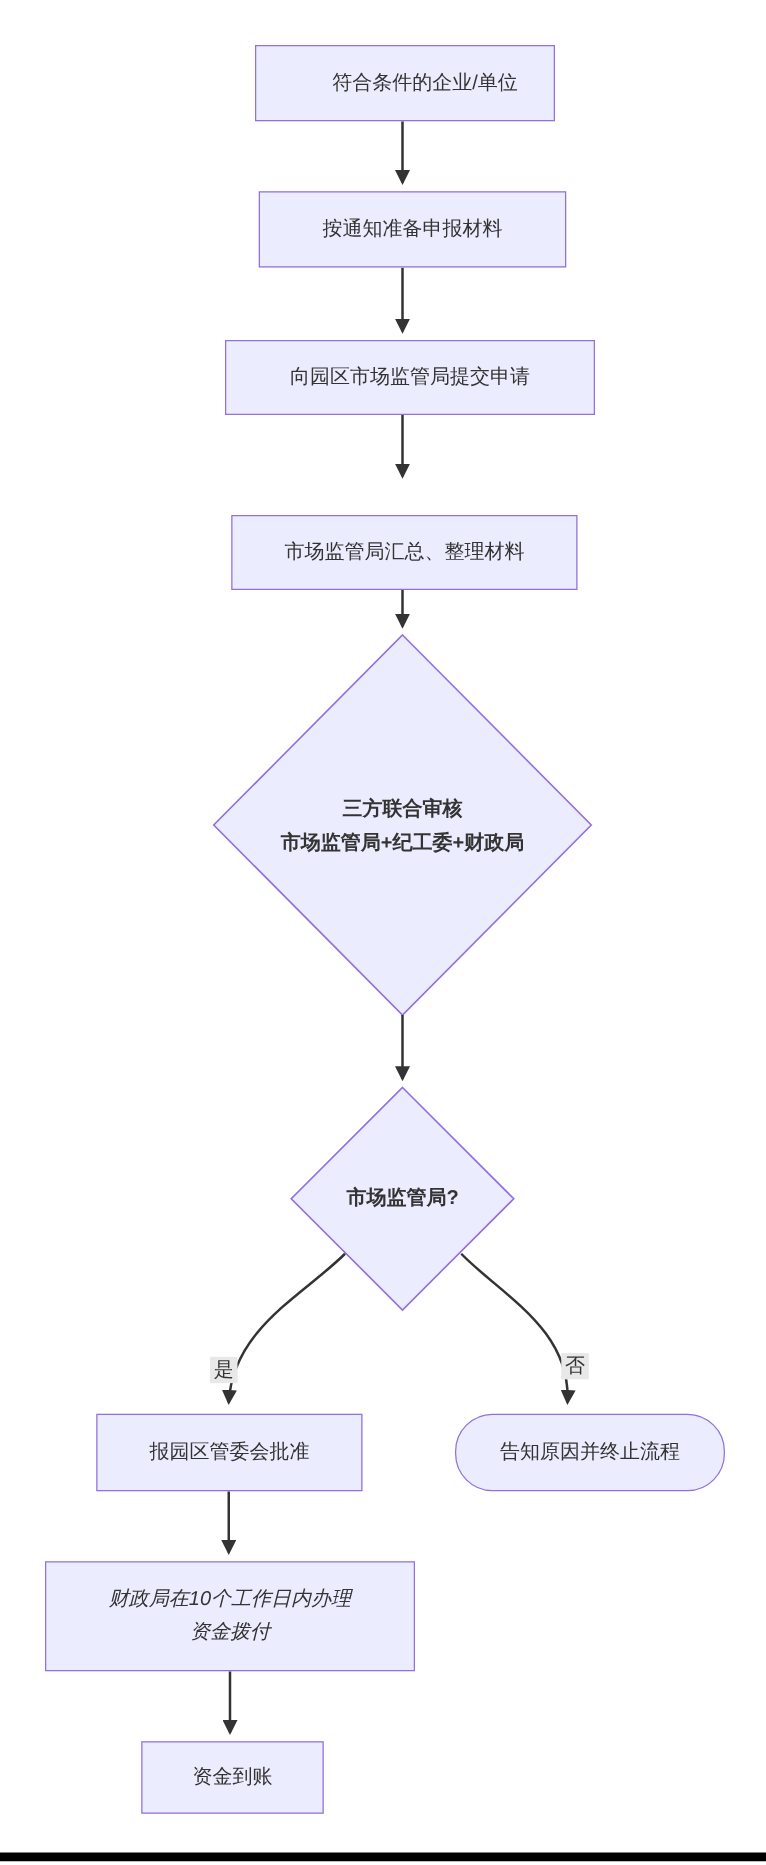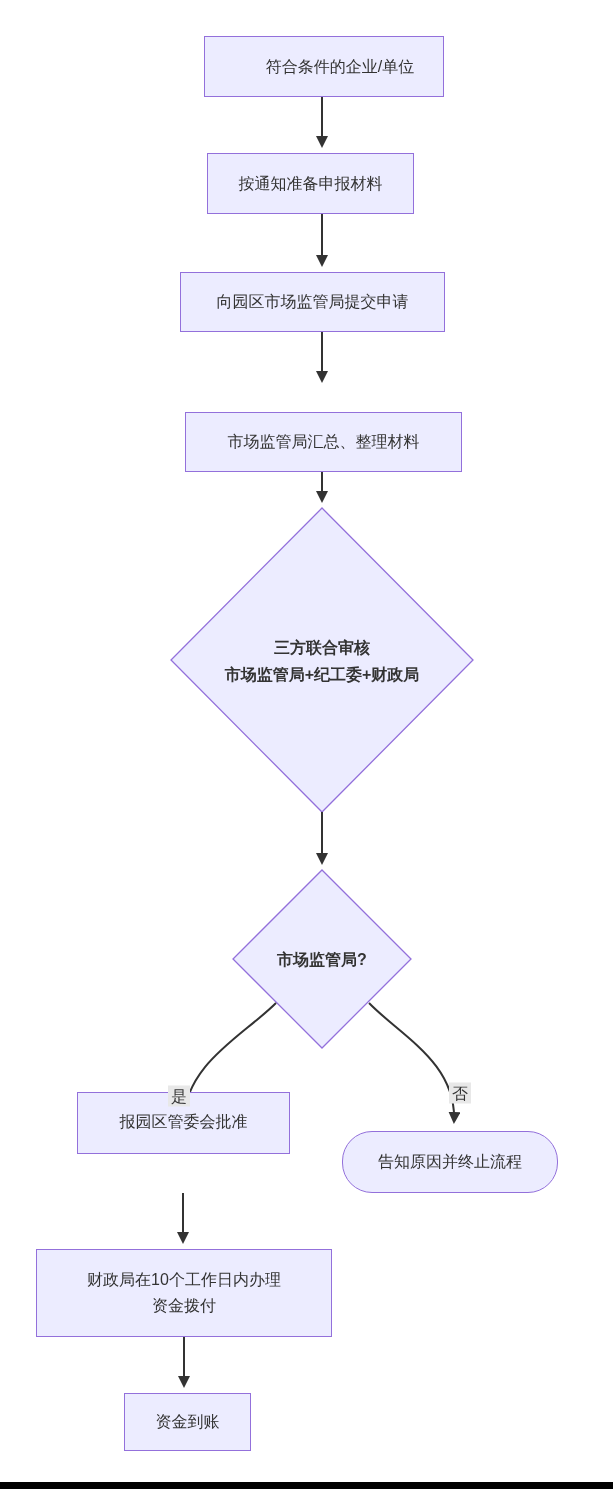--- a/index.html
+++ b/index.html
@@ -75,34 +75,34 @@
     <path d="M322,448 V501" fill="none" stroke="#333333" stroke-width="2" marker-end="url(#arrow)"></path>
     <path d="M322,812 V863" fill="none" stroke="#333333" stroke-width="2" marker-end="url(#arrow)"></path>
     <path d="M276,1003 C243,1036 186,1063 183,1122" fill="none" stroke="#333333" stroke-width="2" marker-end="url(#arrow)"></path>
     <path d="M369,1003 C401,1036 457,1063 454,1122" fill="none" stroke="#333333" stroke-width="2" marker-end="url(#arrow)"></path>
     <path d="M183,1193 V1242" fill="none" stroke="#333333" stroke-width="2" marker-end="url(#arrow)"></path>
     <path d="M184,1337 V1386" fill="none" stroke="#333333" stroke-width="2" marker-end="url(#arrow)"></path>
   </svg>
 
   <div class="node" style="left:204px; top:36px;  width:240px; height:61px;padding-left:32px;">符合条件的企业/单位</div>
 
-  <div class="node" style="left:207px; top:153px; width:207px; height:61px;">按通知准备申报材料</div>
+  <div class="node" style="left:207px; top:153px; width:246px; height:61px;">按通知准备申报材料</div>
 
-  <div class="node" style="left:180px; top:272px; width:265px; height:60px;text-align:right;">向园区市场监管局提交申请</div>
+  <div class="node" style="left:180px; top:272px; width:296px; height:60px;text-align:right;">向园区市场监管局提交申请</div>
 
   <div class="node" style="left:185px; top:388px; width:277px; height:60px;margin-top:24px;">市场监管局汇总、整理材料</div>
 
-  <div class="node" style="left:77px;  top:1092px; width:213px; height:62px;font-family:Liberation Mono, monospace;">报园区管委会批准</div>
+  <div class="node" style="left:77px;  top:1131px; width:213px; height:62px;">报园区管委会批准</div>
 
-  <div class="node" style="left:342px; top:1131px; width:216px; height:62px;border-radius:30px;">告知原因并终止流程</div>
+  <div class="node" style="left:364px; top:1131px; width:216px; height:62px;border-radius:30px;">告知原因并终止流程</div>
 
-  <div class="node" style="left:36px;  top:1249px; width:296px; height:88px;">财政局在10个工作日内办理
+  <div class="node" style="left:36px;  top:1249px; width:296px; height:88px;font-style:italic;">财政局在10个工作日内办理
 资金拨付</div>
 
-  <div class="node" style="left:113px; top:1393px; width:127px; height:58px;margin-left:11px;">资金到账</div>
+  <div class="node" style="left:113px; top:1393px; width:146px; height:58px;">资金到账</div>
 
   <div class="diamond-label" style="left:322px; top:661px; width:280px;">三方联合审核
 市场监管局+纪工委+财政局</div>
 
   <div class="diamond-label" style="left:322px; top:959px; width:160px;">市场监管局?</div>
 
   <div class="edge-label" style="left:179px; top:1096px;">是</div>
 
   <div class="edge-label" style="left:460px; top:1093px;">否</div>
 

